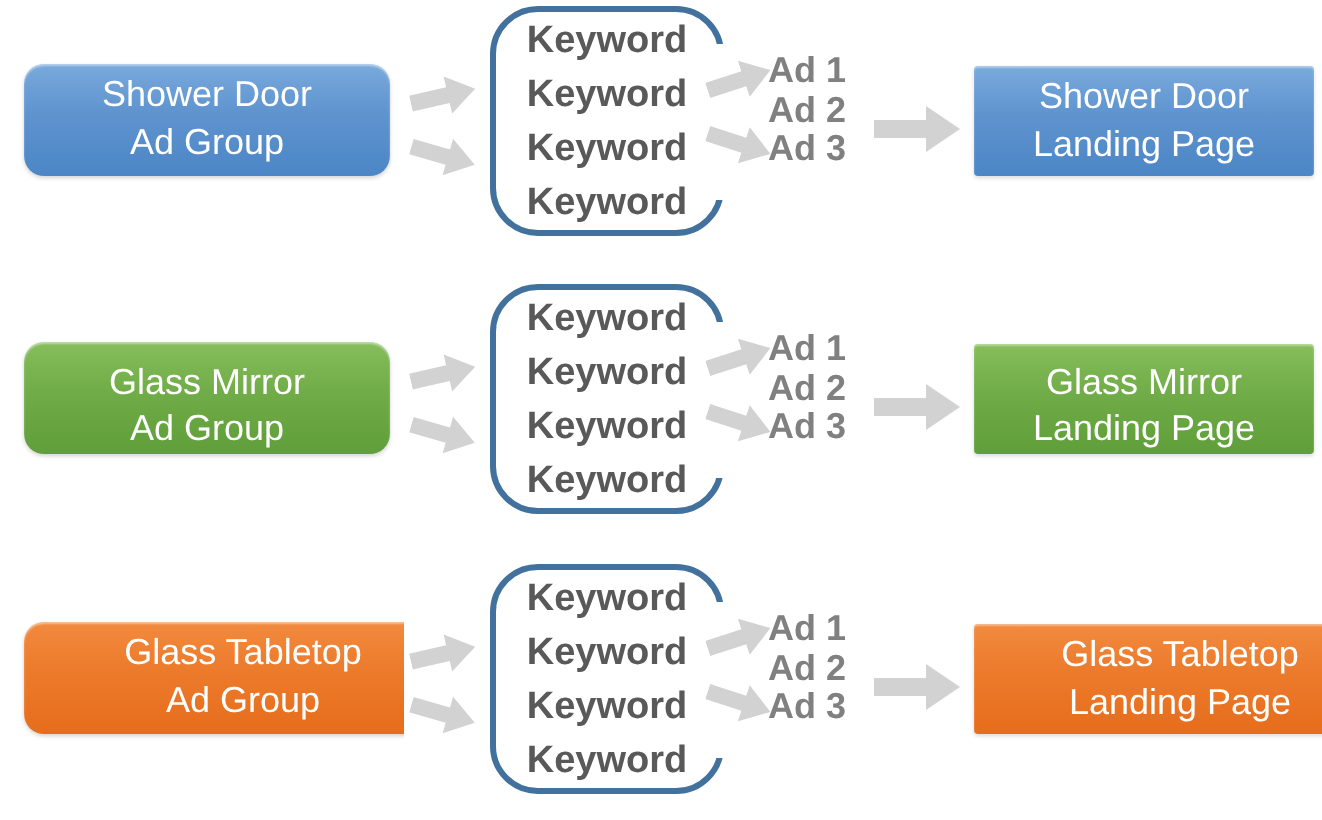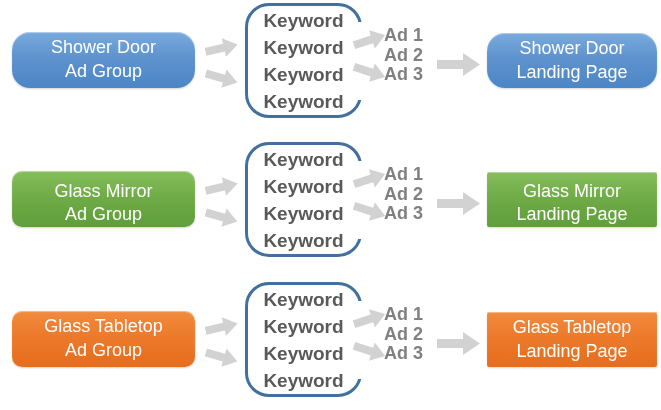--- a/index.html
+++ b/index.html
@@ -18,23 +18,23 @@
     border-radius:10px;color:#fff;display:flex;align-items:center;justify-content:center;
     text-align:center;font-size:18px;line-height:1.32;
     box-shadow:inset 0 1px 1px rgba(255,255,255,.45), 0 1px 2px rgba(0,0,0,.18);
   }
   .landing{
     position:absolute;left:487px;top:30px;width:170px;height:55px;
     border-radius:2px;color:#fff;display:flex;align-items:center;justify-content:center;
     text-align:center;font-size:18px;line-height:1.32;
     box-shadow:inset 0 1px 1px rgba(255,255,255,.4), 0 1px 2px rgba(0,0,0,.15);
   }
-  .accent-blue{background:linear-gradient(180deg,#79AADD 0%,#5E93CE 45%,#4C86C6 100%);border-radius:18px;}
+  .accent-blue{background:linear-gradient(180deg,#79AADD 0%,#5E93CE 45%,#4C86C6 100%);}
   .accent-green{background:linear-gradient(180deg,#86BE5C 0%,#70AC48 45%,#5F9E3A 100%);align-items:flex-end;}
-  .accent-orange{background:linear-gradient(180deg,#F28A3E 0%,#EC7A2B 45%,#E66D1C 100%);}
+  .accent-orange{background:linear-gradient(180deg,#F28A3E 0%,#EC7A2B 45%,#E66D1C 100%);padding-left:18px;}
   .box-label{white-space:pre-line;}
 
   
   .kwbox{
     position:absolute;left:245px;top:0;width:117px;height:115px;
     border:3px solid #41719C;border-radius:24px;box-sizing:border-box;background:transparent;
     display:flex;flex-direction:column;justify-content:center;align-items:center;
   }
   .kw{font-weight:bold;font-size:19px;line-height:27px;color:#595959;white-space:nowrap;}
 

